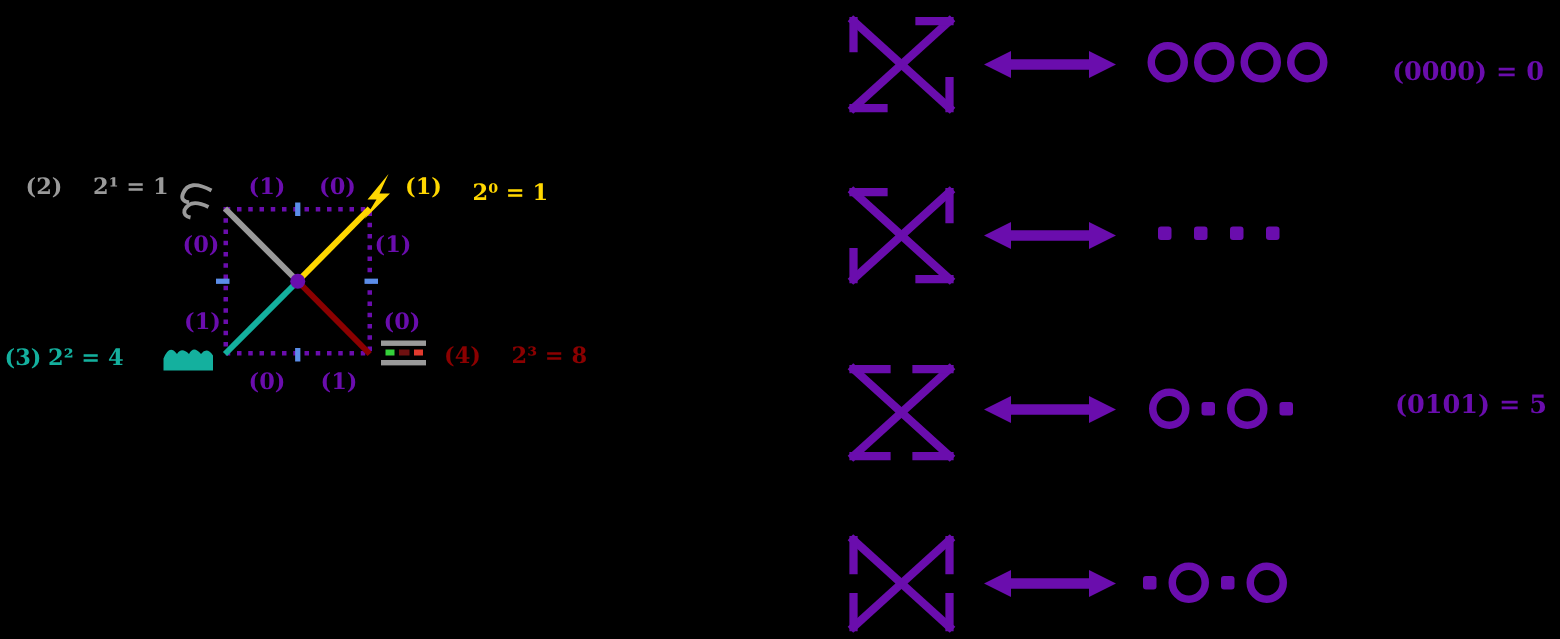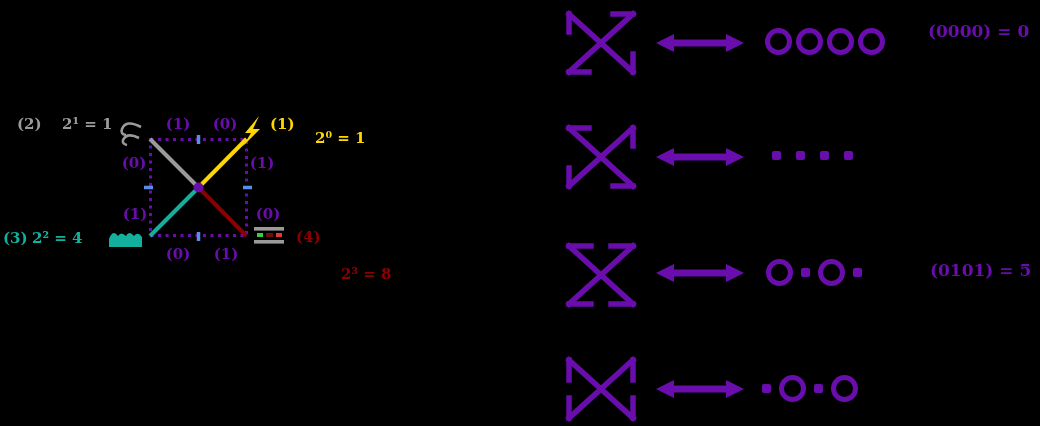--- a/index.html
+++ b/index.html
@@ -56,25 +56,25 @@
       <rect x="254" y="240" width="30" height="3.6" style="fill:var(--gray);"></rect>
       <rect x="257" y="233" width="6" height="4" style="fill:var(--road_green);"></rect>
       <rect x="266" y="233" width="7" height="4" style="fill:var(--road_darkred);"></rect>
       <rect x="276" y="233" width="6" height="4" style="fill:var(--road_red);"></rect>
     </g>
   </svg>
 
   <span class="lbl gray" style="left:17px;top:117px;">(2)</span>
   <span class="lbl gray" style="left:62px;top:117px;">2¹ = 1</span>
   <span class="lbl yellow" style="left:270px;top:117px;">(1)</span>
-  <span class="lbl yellow" style="left:315px;top:131px;text-align:right;">2⁰ = 1</span>
+  <span class="lbl yellow" style="left:315px;top:121px;text-align:right;">2⁰ = 1</span>
   <span class="lbl teal" style="left:3px;top:231px;">(3)</span>
   <span class="lbl teal" style="left:32px;top:231px;">2² = 4</span>
   <span class="lbl darkred" style="left:296px;top:230px;">(4)</span>
-  <span class="lbl darkred" style="left:341px;top:230px;margin-top:37px;">2³ = 8</span>
+  <span class="lbl darkred" style="left:341px;top:230px;">2³ = 8</span>
 
   <span class="lbl purple ctr" style="left:178px;top:117px;">(1)</span>
   <span class="lbl purple ctr" style="left:225px;top:117px;">(0)</span>
   <span class="lbl purple ctr" style="left:134px;top:156px;">(0)</span>
   <span class="lbl purple ctr" style="left:135px;top:207px;">(1)</span>
   <span class="lbl purple ctr" style="left:262px;top:156px;">(1)</span>
   <span class="lbl purple ctr" style="left:268px;top:207px;">(0)</span>
   <span class="lbl purple ctr" style="left:178px;top:247px;">(0)</span>
   <span class="lbl purple ctr" style="left:226px;top:247px;">(1)</span>
 
@@ -88,21 +88,21 @@
   </svg>
   <svg class="arrow" style="left:656px;top:30px;" width="88" height="26" viewBox="0 0 88 26">
     <path d="M0,13 L18,4 L18,9.5 L70,9.5 L70,4 L88,13 L70,22 L70,16.5 L18,16.5 L18,22 Z"></path>
   </svg>
   <div class="dots" style="left:765px;top:28px;gap:4px;">
       <div class="ring"></div>
       <div class="ring"></div>
       <div class="ring"></div>
       <div class="ring"></div>
     </div>
-  <span class="lbl rowlabel" style="left:928px;top:23px;">(0000) = 0</span>
+  <span class="lbl rowlabel" style="left:928px;top:40px;">(0000) = 0</span>
 
   <svg class="glyph" style="left:563px;top:122px;" width="76" height="70" viewBox="0 0 76 70">
     <path d="M6,6 L70,64"></path>
       <path d="M70,6 L6,64"></path>
     <path d="M6,6 L26,6"></path>
       <path d="M70,6 L70,24"></path>
       <path d="M6,64 L6,46"></path>
       <path d="M70,64 L50,64"></path>
   </svg>
   <svg class="arrow" style="left:656px;top:144px;" width="88" height="26" viewBox="0 0 88 26">

